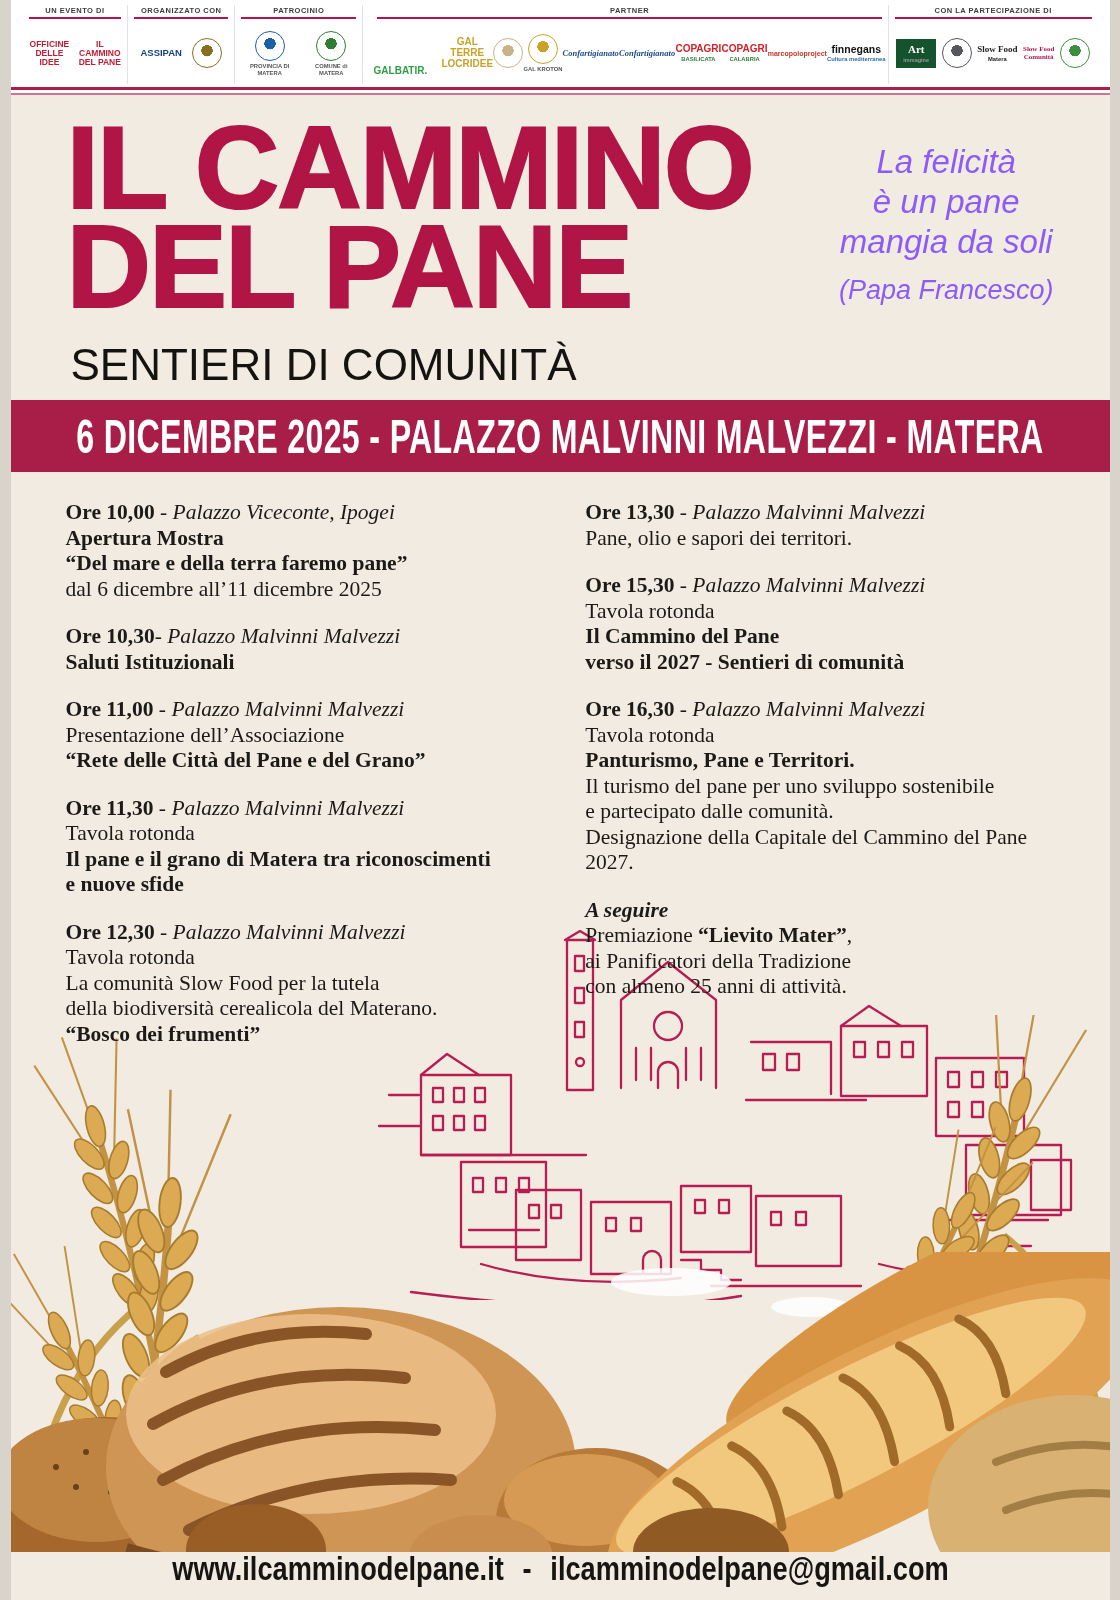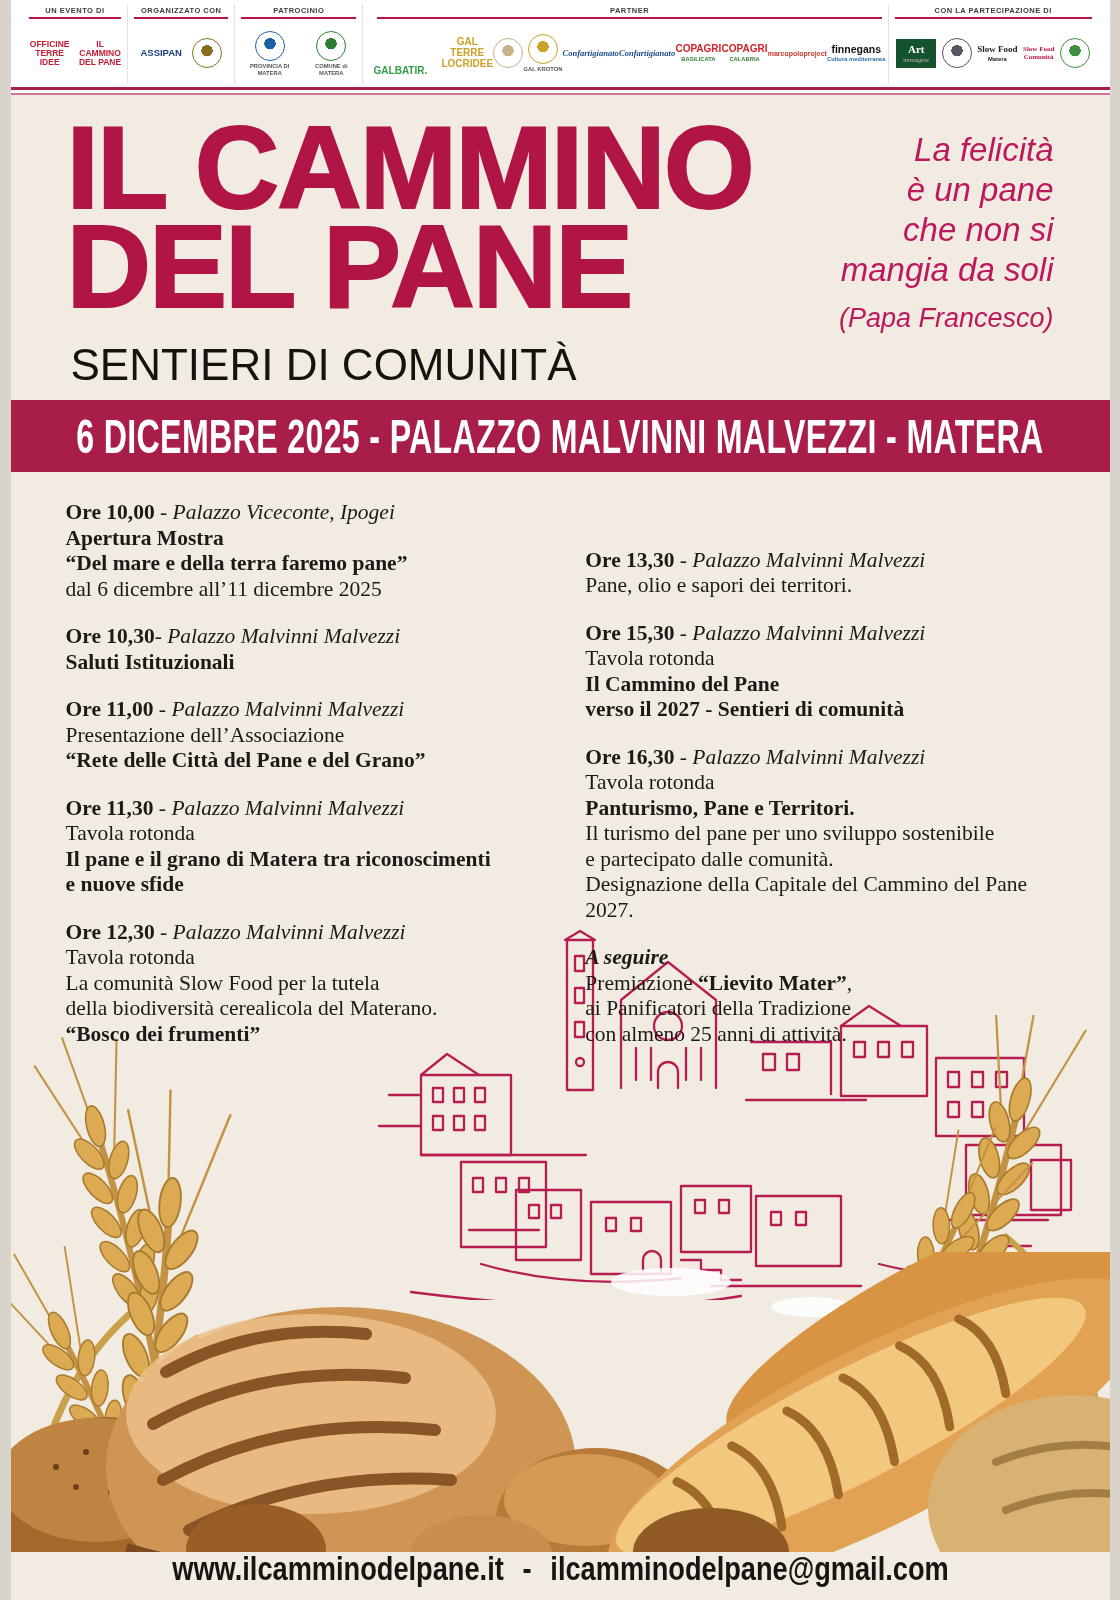--- a/index.html
+++ b/index.html
@@ -41,32 +41,32 @@
      radial-gradient(circle at 50% 42%, currentColor 0 26%, transparent 27%);}
   .tb-line1{position:absolute;left:0;right:0;bottom:5px;height:3px;background:#a81e48;}
   .tb-line2{position:absolute;left:0;right:0;bottom:0;height:2px;background:#d0758f;}
 
   
   .title{position:absolute;left:56px;top:118px;margin:0;z-index:4;color:#b01546;
          font-size:117px;font-weight:bold;line-height:99px;letter-spacing:-2px;
          -webkit-text-stroke:2px #b01546;}
   .title .tl{display:block;}
   .subtitle{position:absolute;left:60px;top:340px;z-index:4;color:#151310;font-size:44px;letter-spacing:0;}
-  .quote{position:absolute;right:56px;top:130px;z-index:4;text-align:right;color:#be185d;
+  .quote{position:absolute;right:56px;top:142px;z-index:4;text-align:center;color:#8b5cf6;
          font-style:italic;font-size:33px;line-height:40px;}
   .quote .attr{font-size:27px;margin-top:8px;}
 
   
   .banner{position:absolute;left:0;right:0;top:400px;height:72px;background:#a81e48;z-index:5;
           display:flex;align-items:center;justify-content:center;}
   .banner-text{color:#fff;font-weight:bold;font-size:48px;letter-spacing:.5px;transform:scale(.67,1.02);white-space:nowrap;}
 
   
   .program{position:absolute;left:55px;right:40px;top:500px;z-index:4;display:flex;
-           font-family:"Liberation Serif",serif;font-size:21.5px;color:#1c1a17;align-items:flex-end;}
+           font-family:"Liberation Serif",serif;font-size:21.5px;color:#1c1a17;}
   .program .col{width:470px;}
   .program .col + .col{margin-left:60px;width:495px;}
   .entry{margin-bottom:22px;}
   .pline{line-height:25.5px;}
   .pline .b{font-weight:bold;}
   .pline .i{font-style:italic;}
 
   
   .sketch{position:absolute;left:340px;top:930px;z-index:1;}
   .wheat-left{position:absolute;left:-12px;top:1005px;z-index:2;}
@@ -104,21 +104,21 @@
   </svg>
 
   <header class="topbar">
     <div class="topbar-inner">
         <div class="lg-group">
           <div class="lg-label">UN EVENTO DI</div>
           <div class="lg-rule"></div>
           <div class="lg-row">
             <div class="logo k-red">
               <div class="lmain">OFFICINE
-TERRE IDEE</div>
+DELLE IDEE</div>
             </div>
             <div class="logo k-red">
               <div class="lmain">IL CAMMINO
 DEL PANE</div>
             </div>
           </div>
         </div>
         <div class="lg-group">
           <div class="lg-label">ORGANIZZATO CON</div>
           <div class="lg-rule"></div>
@@ -217,21 +217,20 @@
   </header>
 
   <h1 class="title">
     <span class="tl">IL CAMMINO</span>
     <span class="tl">DEL PANE</span>
   </h1>
   <div class="subtitle">SENTIERI DI COMUNITÀ</div>
   <div class="quote">
     <div>La felicità</div>
     <div>è un pane</div>
-    <div>che non si</div>
     <div>mangia da soli</div>
     <div class="attr">(Papa Francesco)</div>
   </div>
 
   <div class="banner">
     <span class="banner-text">6 DICEMBRE 2025 - PALAZZO MALVINNI MALVEZZI - MATERA</span>
   </div>
 
   <main class="program">
     <div class="col">

